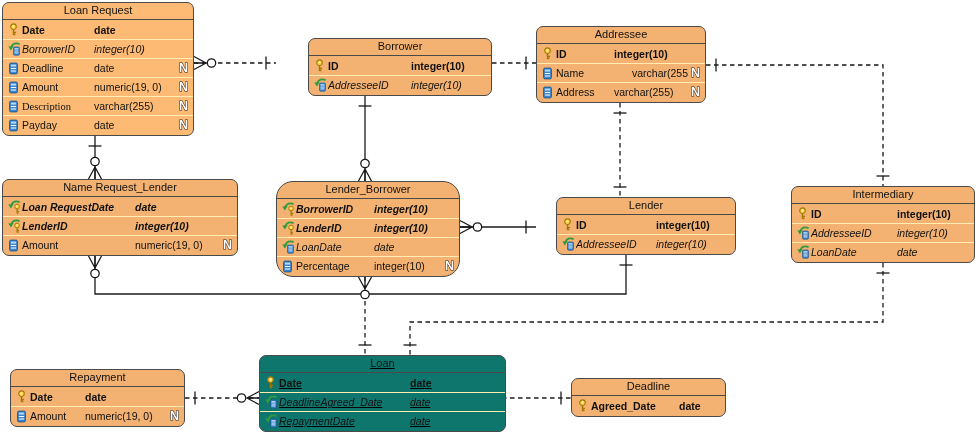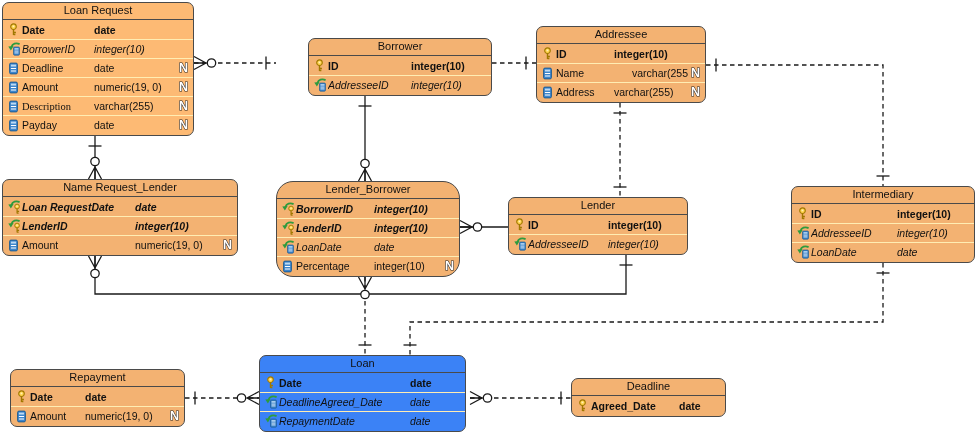--- a/index.html
+++ b/index.html
@@ -378,21 +378,21 @@
           </span>
           <span class="cname" style="width: 78px;">Percentage</span>
           <span class="ctype">integer(10)</span>
           <span class="nbadge">
             <svg width="13" height="14" viewBox="0 0 14 15">
               <text x="7" y="12" text-anchor="middle" font-size="13.5" font-weight="bold" font-family="Liberation Sans, sans-serif" fill="#ffffff" stroke="#1a1a1a" stroke-width="1.1" paint-order="stroke">N</text>
             </svg>
           </span>
         </div>
       </div>
-      <div class="entity" style="left: 508px; top: 197px; width: 180px; height: 58px; background: rgb(243, 178, 114); border-color: rgb(74, 74, 74);">
+      <div class="entity" style="left: 556px; top: 197px; width: 180px; height: 58px; background: rgb(243, 178, 114); border-color: rgb(74, 74, 74);">
         <div class="entity-title" style="border-bottom-color: rgb(74, 74, 74);">Lender</div>
         <div class="erow k-pk">
           <span class="icon">
             <svg width="13" height="13" viewBox="0 0 14 14">
               <circle cx="7" cy="4" r="3" fill="#ffd24d" stroke="#a07800" stroke-width="1.2"></circle>
               <circle cx="7" cy="3.7" r="1" fill="#fff3bb"></circle>
               <path d="M7 7 V13 M7 10.3 H9.6 M7 12.4 H9" stroke="#a07800" stroke-width="1.5" fill="none"></path>
             </svg>
           </span>
           <span class="cname" style="width: 80px;">ID</span>
@@ -481,21 +481,21 @@
           </span>
           <span class="cname" style="width: 55px;">Amount</span>
           <span class="ctype">numeric(19, 0)</span>
           <span class="nbadge">
             <svg width="13" height="14" viewBox="0 0 14 15">
               <text x="7" y="12" text-anchor="middle" font-size="13.5" font-weight="bold" font-family="Liberation Sans, sans-serif" fill="#ffffff" stroke="#1a1a1a" stroke-width="1.1" paint-order="stroke">N</text>
             </svg>
           </span>
         </div>
       </div>
-      <div class="entity" style="left: 259px; top: 355px; width: 207px; height: 77px; background: #3b82f6; border-color: rgb(74, 74, 74);">
+      <div class="entity" style="left: 259px; top: 355px; width: 247px; height: 77px; background: #0f766e; border-color: rgb(74, 74, 74); text-decoration: underline;">
         <div class="entity-title" style="border-bottom-color: rgb(74, 74, 74);">Loan</div>
         <div class="erow k-pk">
           <span class="icon">
             <svg width="13" height="13" viewBox="0 0 14 14">
               <circle cx="7" cy="4" r="3" fill="#ffd24d" stroke="#a07800" stroke-width="1.2"></circle>
               <circle cx="7" cy="3.7" r="1" fill="#fff3bb"></circle>
               <path d="M7 7 V13 M7 10.3 H9.6 M7 12.4 H9" stroke="#a07800" stroke-width="1.5" fill="none"></path>
             </svg>
           </span>
           <span class="cname" style="width: 131px;">Date</span>

